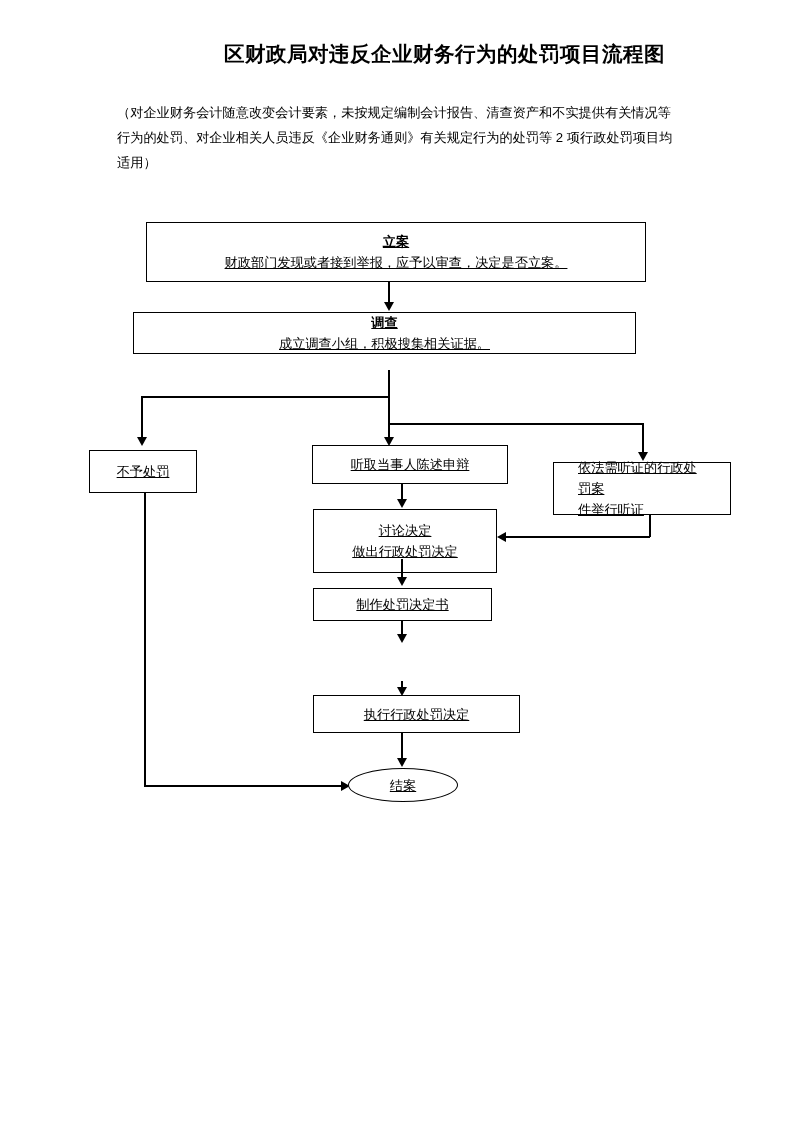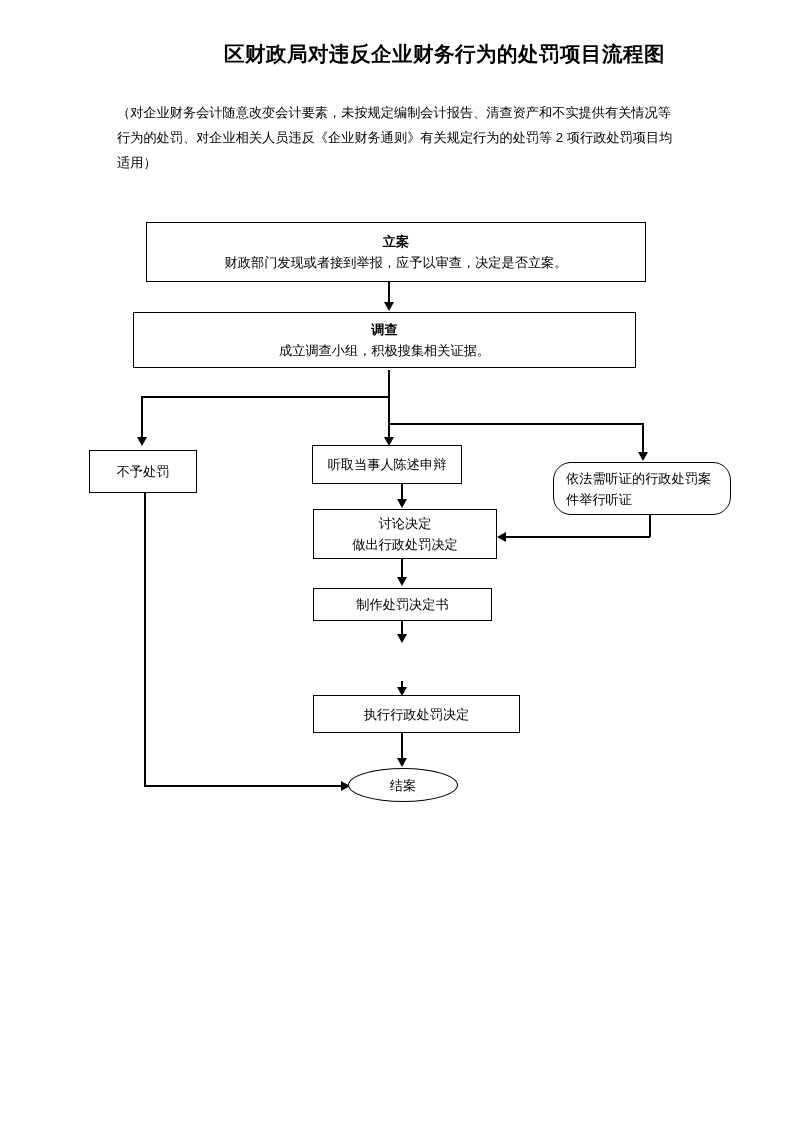--- a/index.html
+++ b/index.html
@@ -57,31 +57,31 @@
     background: #ffffff;
     font-family: "DejaVu Serif", "Liberation Serif", serif;
     font-size: 13.2px;
     line-height: 21px;
     display: flex;
     flex-direction: column;
     justify-content: center;
     align-items: center;
     text-align: center;
     padding: 0 6px;
+    text-decoration: underline;
   }
   .node .hd {
     font-weight: bold;
     display: block;
   }
   .node .bd { display: block; }
   .node.left-align {
     align-items: flex-start;
     text-align: left;
-    padding: 0 12px;
-    border-radius: 18px;
+    padding: 0 24px;
   }
 
   
   .node.oval {
     border-radius: 50%;
     border-width: 1.6px;
   }
 
   
   .edge {
@@ -126,53 +126,53 @@
   </div>
 
   <div class="node" style="left:146px; top:222px; width:500px; height:60px;">
     <span class="hd">立案</span>
     <span class="bd">财政部门发现或者接到举报，应予以审查，决定是否立案。</span>
   </div>
 
   <div class="edge v" style="left:388px; top:282px; height:21px;"></div>
   <div class="arrow down" style="left:384px; top:302px;"></div>
 
-  <div class="node" style="left:133px; top:312px; width:503px; height:56px;">
+  <div class="node" style="left:133px; top:312px; width:503px; height:42px;">
     <span class="hd">调查</span>
     <span class="bd">成立调查小组，积极搜集相关证据。</span>
   </div>
 
   <div class="edge v" style="left:388px; top:370px; height:73px;"></div>
   <div class="arrow down" style="left:384px; top:437px;"></div>
 
   <div class="edge h" style="left:141px; top:396px; width:248px;"></div>
   <div class="edge v" style="left:141px; top:396px; height:44px;"></div>
   <div class="arrow down" style="left:137px; top:437px;"></div>
 
   <div class="edge h" style="left:388px; top:423px; width:256px;"></div>
   <div class="edge v" style="left:642px; top:423px; height:32px;"></div>
   <div class="arrow down" style="left:638px; top:452px;"></div>
 
   <div class="node" style="left:89px; top:450px; width:108px; height:43px;">
     <span class="bd">不予处罚</span>
   </div>
 
-  <div class="node" style="left:312px; top:445px; width:150px; height:39px;">
+  <div class="node" style="left:312px; top:445px; width:196px; height:39px;">
     <span class="bd">听取当事人陈述申辩</span>
   </div>
 
   <div class="node left-align" style="left:553px; top:462px; width:178px; height:53px;">
     <span class="bd">依法需听证的行政处罚案</span>
     <span class="bd">件举行听证</span>
   </div>
 
   <div class="edge v" style="left:401px; top:484px; height:17px;"></div>
   <div class="arrow down" style="left:397px; top:499px;"></div>
 
-  <div class="node" style="left:313px; top:509px; width:184px; height:50px;">
+  <div class="node" style="left:313px; top:509px; width:184px; height:64px;">
     <span class="bd">讨论决定</span>
     <span class="bd">做出行政处罚决定</span>
   </div>
 
   <div class="edge v" style="left:649px; top:515px; height:22px;"></div>
   <div class="edge h" style="left:506px; top:536px; width:144px;"></div>
   <div class="arrow left" style="left:497px; top:532px;"></div>
 
   <div class="edge v" style="left:401px; top:559px; height:19px;"></div>
   <div class="arrow down" style="left:397px; top:577px;"></div>

